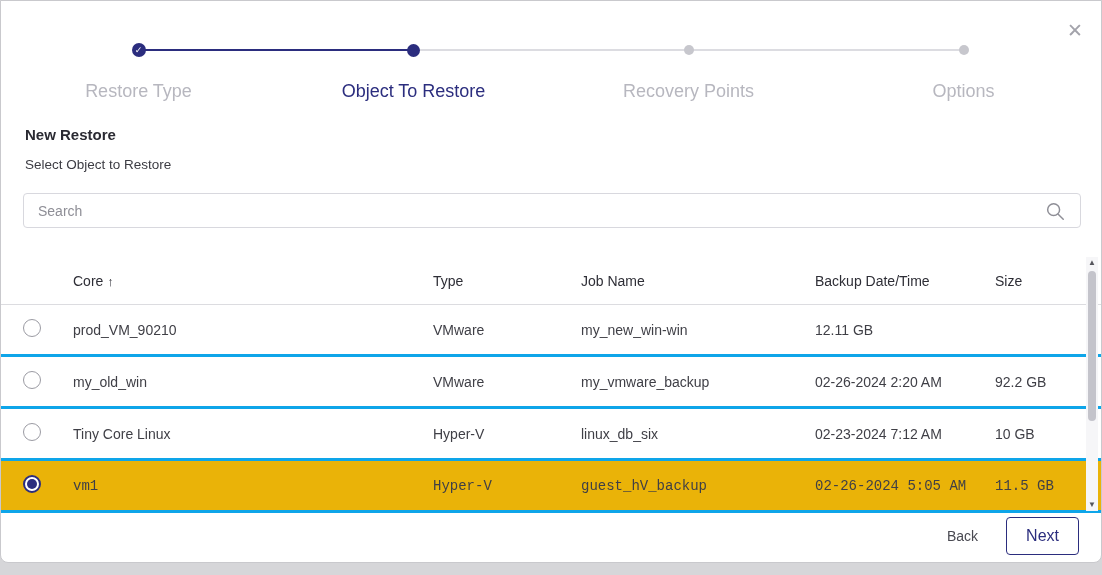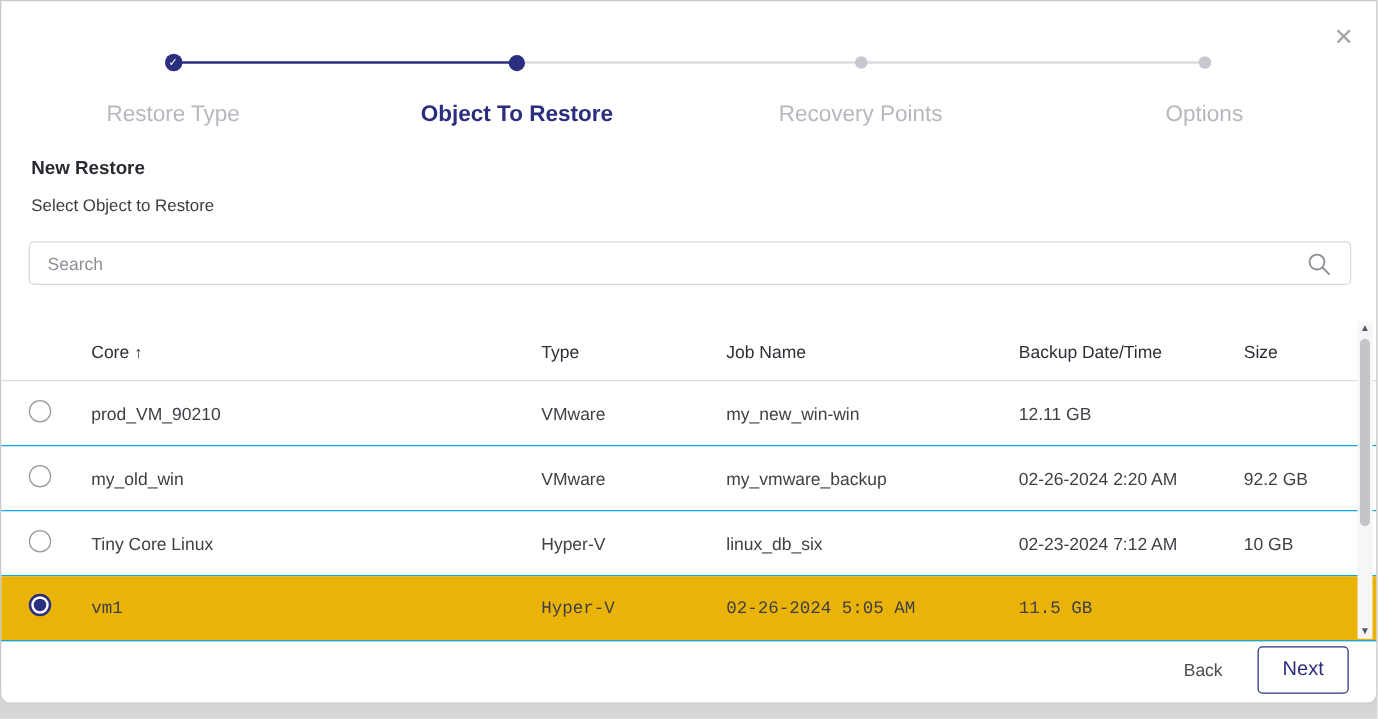--- a/index.html
+++ b/index.html
@@ -66,21 +66,21 @@
   }
   .step.pending .dot {
     width: 10px; height: 10px;
     background: #c7c7cd;
   }
   .step .label {
     margin-top: 24px;
     font-size: 18px;
     color: #b7b7bf;
   }
-  .step.active .label { color: #2b2d7e; font-weight: 700; }
+  .step.active .label { color: #2b2d7e; font-weight: 400; }
 
   
   .close-btn {
     position: absolute;
     top: 20px; right: 18px;
     font-size: 19px;
     color: #a3a3ab;
     cursor: pointer;
     line-height: 1;
   }
@@ -142,21 +142,21 @@
   }
   .thead {
     height: 48px;
     border-bottom: 1px solid #dcdce0;
     font-size: 14px;
     color: #2e2e36;
   }
   .sort-icon { font-size: 13px; color: #2e2e36; margin-left: 4px; }
   .trow {
     height: 52px;
-    border-bottom: 1px solid #0ea5e9;
+    border-bottom: 3px solid #0ea5e9;
     font-size: 14px;
     color: #3f3f46;
     cursor: pointer;
   }
   .trow.selected { background: #eab308; font-family: Liberation Mono, monospace; }
 
   .radio {
     display: inline-block;
     width: 18px; height: 18px;
     border: 1.5px solid #9b9ba3;
@@ -308,20 +308,21 @@
       <div class="cell">Hyper-V</div>
       <div class="cell">linux_db_six</div>
       <div class="cell">02-23-2024 7:12 AM</div>
       <div class="cell">10 GB</div>
     </div>
 
     <div class="trow selected">
       <div class="cell"><span class="radio"></span></div>
       <div class="cell">vm1</div>
       <div class="cell">Hyper-V</div>
+      <div class="cell">guest_hV_backup</div>
       <div class="cell">02-26-2024 5:05 AM</div>
       <div class="cell">11.5 GB</div>
     </div>
   </div>
 
   <div class="scrollbar">
     <div class="scroll-arrow up">▲</div>
     <div class="scroll-thumb"></div>
     <div class="scroll-arrow down">▼</div>
   </div>

